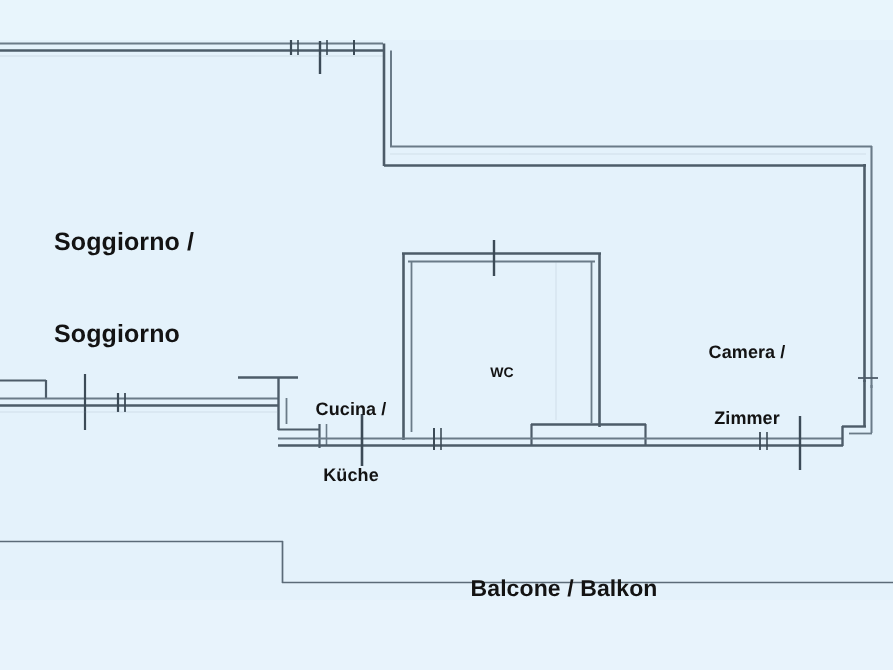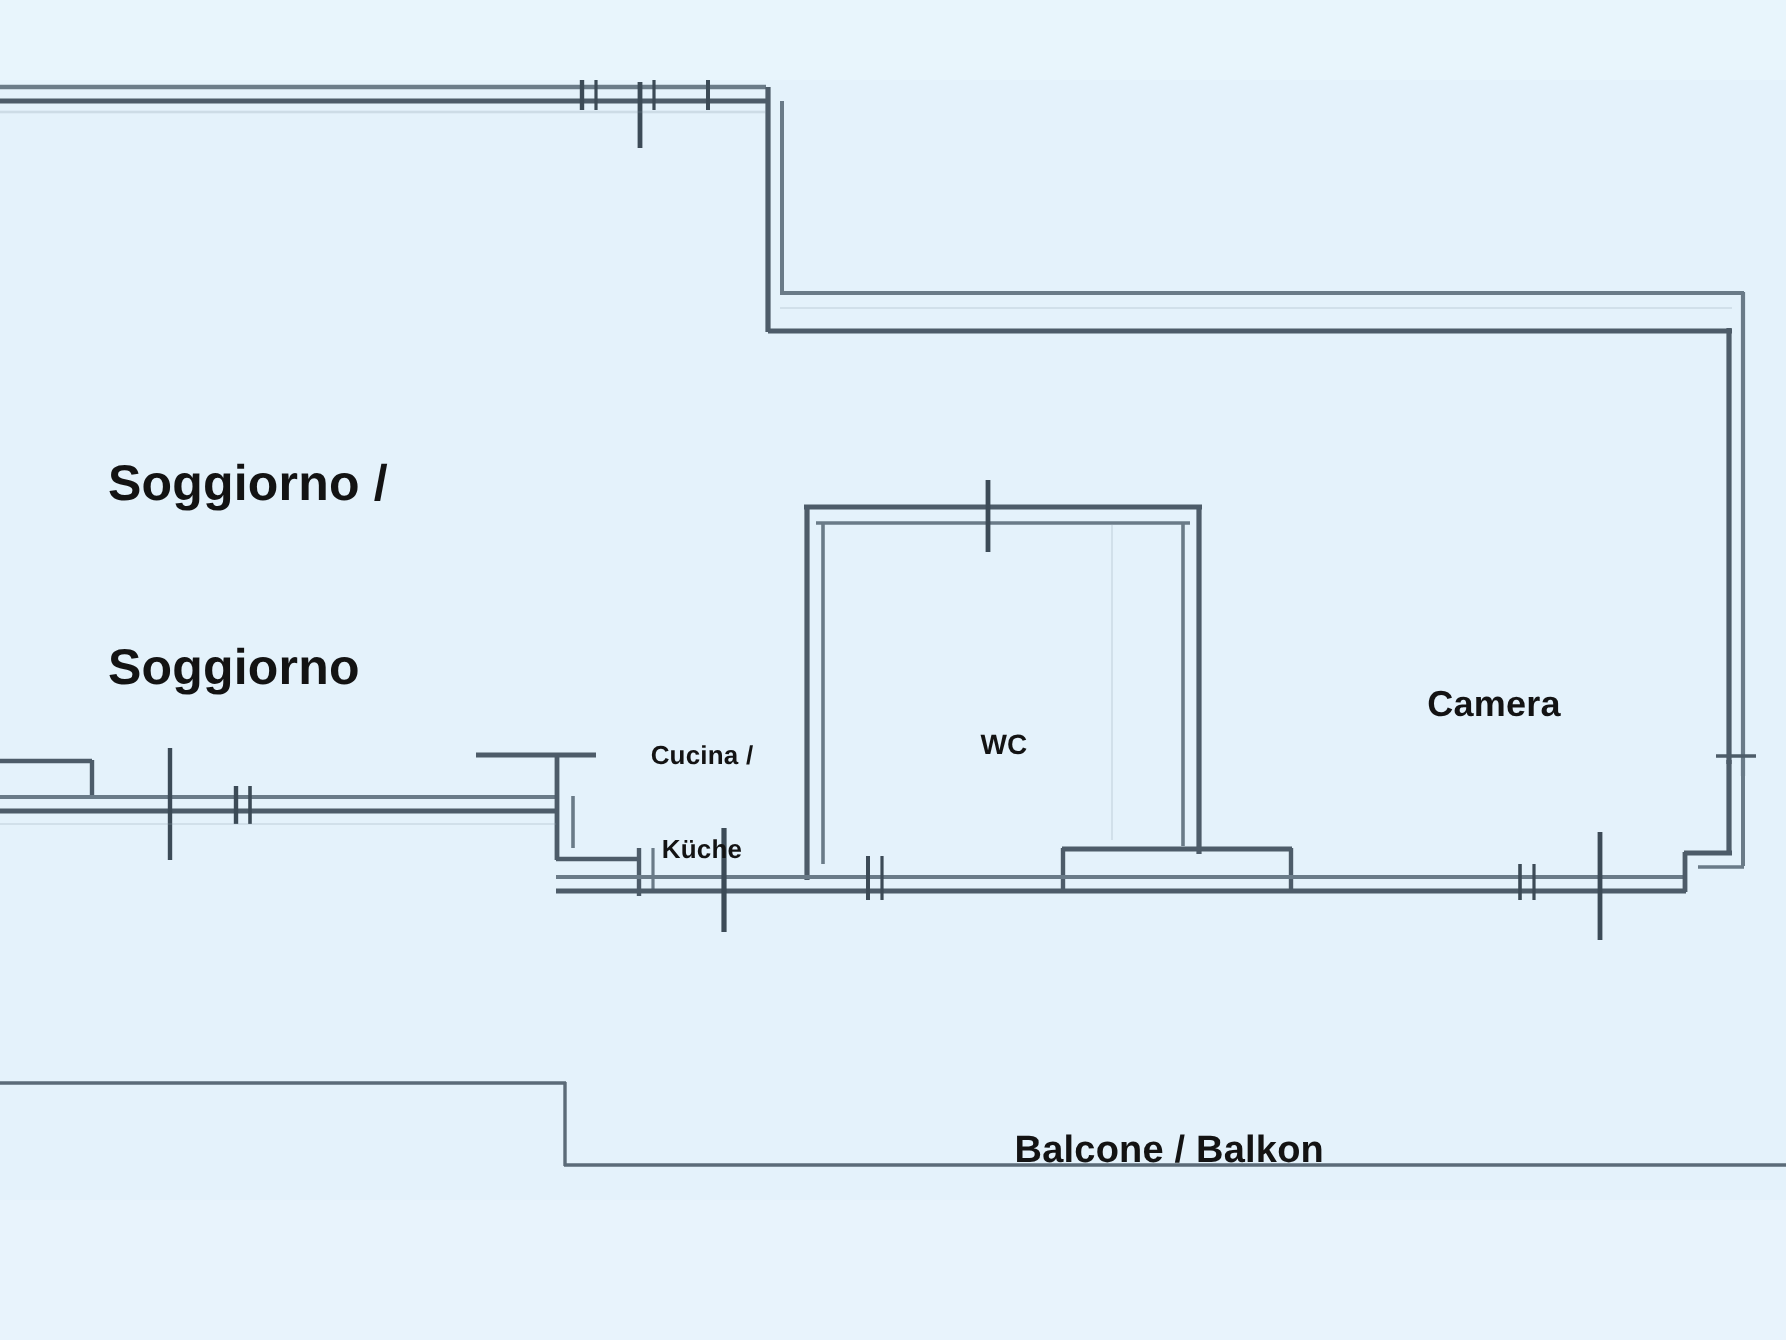--- a/index.html
+++ b/index.html
@@ -33,42 +33,41 @@
     text-rendering: geometricPrecision;
   }
   .lbl-soggiorno {
     left: 54px;
     top: 166px;
     font-size: 25px;
     text-align: left;
   }
   .lbl-cucina {
     left: 303px;
-    top: 338px;
-    font-size: 13px;
+    top: 355px;
+    font-size: 18px;
     width: 96px;
   }
   .lbl-wc {
     left: 458px;
     top: 330px;
     font-size: 14px;
     width: 88px;
   }
   .lbl-camera {
     left: 688px;
     top: 298px;
     font-size: 18px;
     width: 118px;
   }
   .lbl-balcone {
     left: 466px;
     top: 518px;
-    font-size: 19px;
+    font-size: 23px;
     width: 196px;
-    text-align: right;
   }
 </style>
 </head>
 <body>
 
 <div id="plan-root">
 
   <svg id="plan-canvas" viewBox="0 0 893 670" preserveAspectRatio="none">
 
     <rect x="0" y="0" width="893" height="670" fill="#e4f2fb"></rect>
@@ -202,20 +201,21 @@
   <div class="room-label lbl-cucina">
     <div>Cucina /</div>
     <div>Küche</div>
   </div>
 
   <div class="room-label lbl-wc">
     <div>WC</div>
   </div>
 
   <div class="room-label lbl-camera">
-    <div>Camera</div>
+    <div>Camera /</div>
+    <div>Zimmer</div>
   </div>
 
   <div class="room-label lbl-balcone">
     <div>Balcone / Balkon</div>
   </div>
 
 </div>
 
 </body></html>

